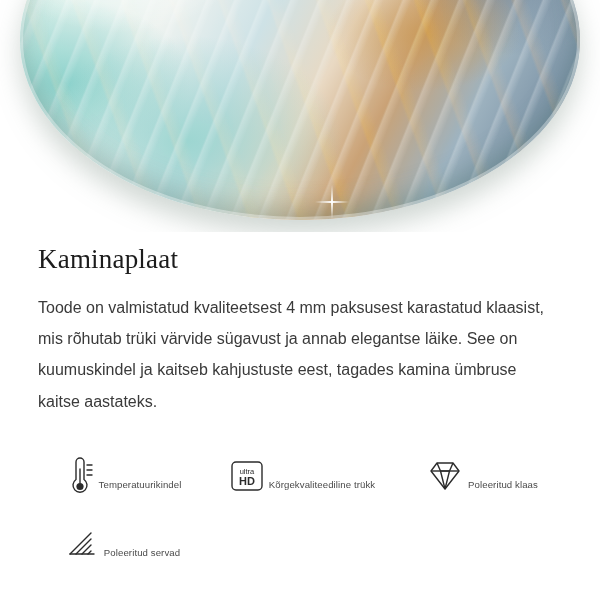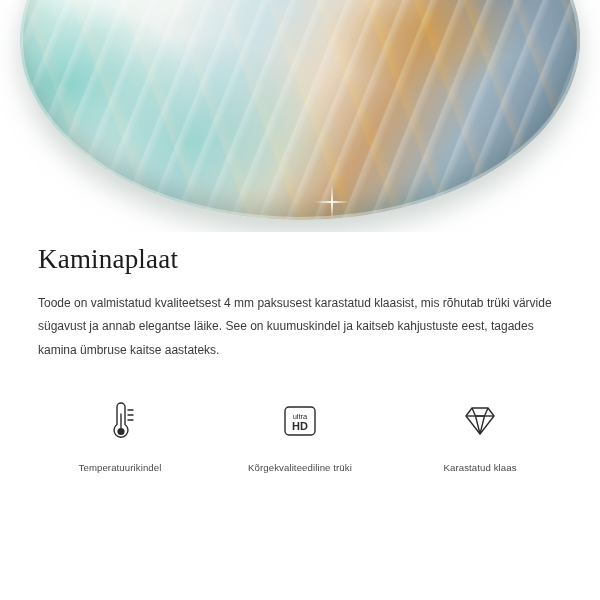--- a/index.html
+++ b/index.html
@@ -94,40 +94,39 @@
     font-family: "Liberation Serif", serif;
     font-size: 27px;
     line-height: 1.26;
     font-weight: 400;
     color: #1c1c1c;
     margin: 0 0 16px 0;
     letter-spacing: 0.2px;
   }
   .title .line2 { display: block; }
   .desc {
-    font-size: 12px;
+    font-size: 16px;
     line-height: 1.95;
     color: #3a3a3a;
     margin: 0;
     max-width: 534px;
   }
 
   
   .features {
     display: grid;
     grid-template-columns: repeat(3, 1fr);
     row-gap: 22px;
     margin-top: 36px;
     padding: 0 30px;
   }
   .feature {
     display: flex;
-    flex-direction: column;
     align-items: center;
-    justify-content: space-between;
+    justify-content: center;
   }
   .feature-icon {
     height: 46px;
     display: flex;
     align-items: center;
     justify-content: center;
   }
   .feature-label {
     margin-top: 18px;
     font-size: 9.6px;
@@ -171,35 +170,49 @@
     </div>
 
     <div class="feature">
       <div class="feature-icon">
         <svg width="44" height="44" viewBox="0 0 44 44">
           <rect x="7" y="8" width="30" height="28" rx="4" fill="none" stroke="#2b2b2b" stroke-width="1.4"></rect>
           <text x="22" y="20" font-family="Liberation Sans, sans-serif" font-size="7.5" fill="#2b2b2b" text-anchor="middle">ultra</text>
           <text x="22" y="31" font-family="Liberation Sans, sans-serif" font-size="11" font-weight="bold" fill="#2b2b2b" text-anchor="middle">HD</text>
         </svg>
       </div>
-      <div class="feature-label">Kõrgekvaliteediline trüki</div>
+      <div class="feature-label">Kõrgekvaliteediline trükk</div>
     </div>
 
 
     <div class="feature">
       <div class="feature-icon">
         <svg width="46" height="42" viewBox="0 0 46 42">
           <g fill="none" stroke="#2b2b2b" stroke-width="1.4" stroke-linejoin="round">
             <path d="M9 16 L15 8 h16 l6 8 L23 34 Z"></path>
             <path d="M9 16 h28"></path>
             <path d="M15 8 L18.5 16 L23 34"></path>
             <path d="M31 8 L27.5 16 L23 34"></path>
             <path d="M18.5 16 h9"></path>
           </g>
         </svg>
       </div>
-      <div class="feature-label">Karastatud klaas</div>
-    </div>
-
+      <div class="feature-label">Poleeritud klaas</div>
+    </div>
+
+    <div class="feature">
+      <div class="feature-icon">
+        <svg width="44" height="42" viewBox="0 0 44 42">
+          <g fill="none" stroke="#2b2b2b" stroke-width="1.4" stroke-linecap="round">
+            <path d="M10 31 L31 10"></path>
+            <path d="M10 31 L34 31"></path>
+            <path d="M16 31 L31 16"></path>
+            <path d="M22 31 L31 22"></path>
+            <path d="M28 31 L31 28"></path>
+          </g>
+        </svg>
+      </div>
+      <div class="feature-label">Poleeritud servad</div>
+    </div>
 
 
   </div>
 </div>
 
 </body></html>

